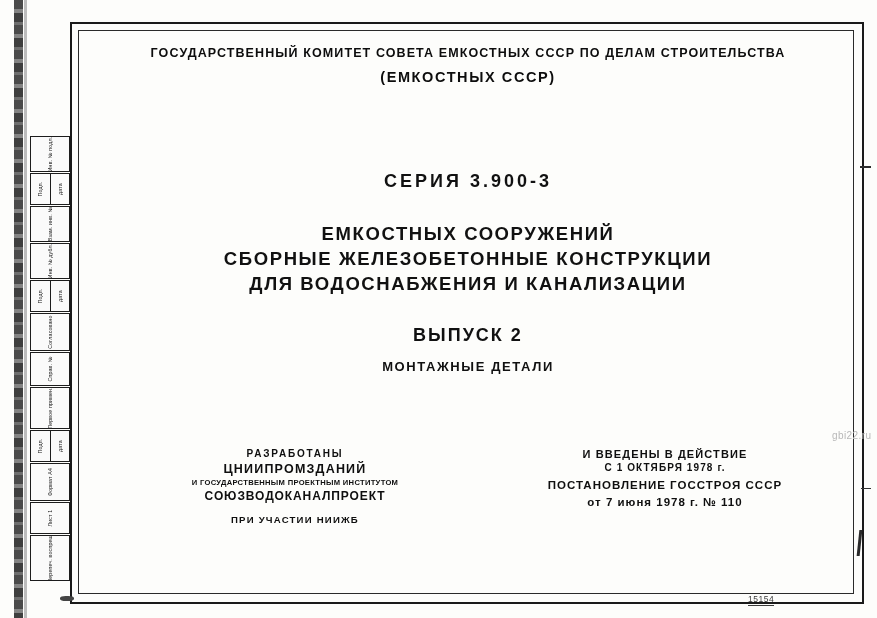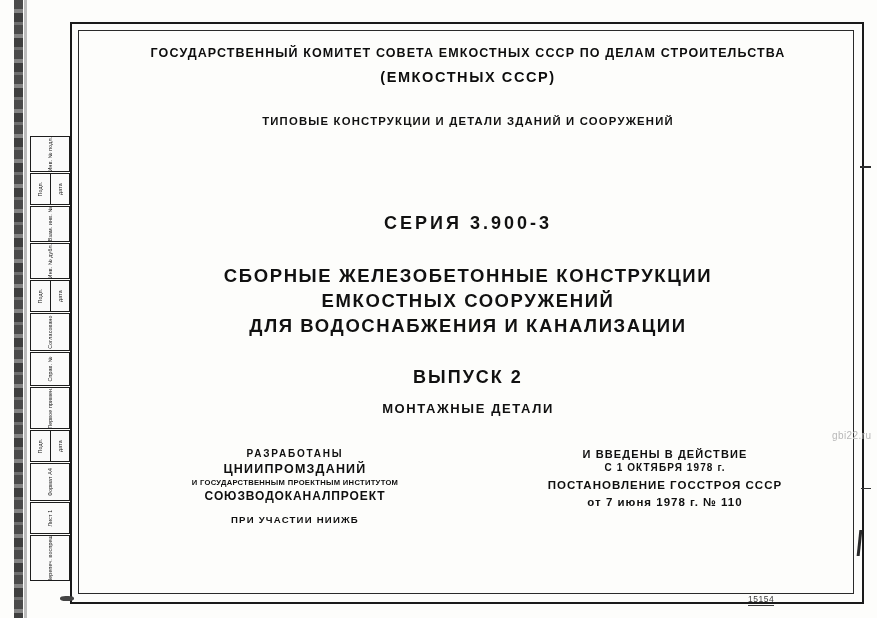--- a/index.html
+++ b/index.html
@@ -307,25 +307,24 @@
         <span class="vtext">Лист 1</span>
       </div>
       <div class="stamp-cell" style="height: 44px;">
         <span class="vtext">Перепеч. воспрещ.</span>
       </div>
     </div>
 
   <div class="content">
     <div class="org1 line-heavy">ГОСУДАРСТВЕННЫЙ КОМИТЕТ СОВЕТА ЕМКОСТНЫХ СССР ПО ДЕЛАМ СТРОИТЕЛЬСТВА</div>
     <div class="org2 line-heavy">(ЕМКОСТНЫХ СССР)</div>
-    <div class="subtitle">ТИПОВЫЕ КОНСТРУКЦИИ И ДЕТАЛИ ЗДАНИЙ И СООРУЖЕНИЙ</div>
     <div class="series">СЕРИЯ 3.900-3</div>
     <div class="main-title">
+      <div>ЕМКОСТНЫХ СООРУЖЕНИЙ</div>
       <div>СБОРНЫЕ ЖЕЛЕЗОБЕТОННЫЕ КОНСТРУКЦИИ</div>
-      <div>ЕМКОСТНЫХ СООРУЖЕНИЙ</div>
       <div>ДЛЯ ВОДОСНАБЖЕНИЯ И КАНАЛИЗАЦИИ</div>
     </div>
     <div class="issue">ВЫПУСК 2</div>
     <div class="issue-sub">МОНТАЖНЫЕ ДЕТАЛИ</div>
   </div>
 
   <div class="bottom">
     <div class="bl-left">
       <div class="l1">РАЗРАБОТАНЫ</div>
       <div class="l2">ЦНИИПРОМЗДАНИЙ</div>

